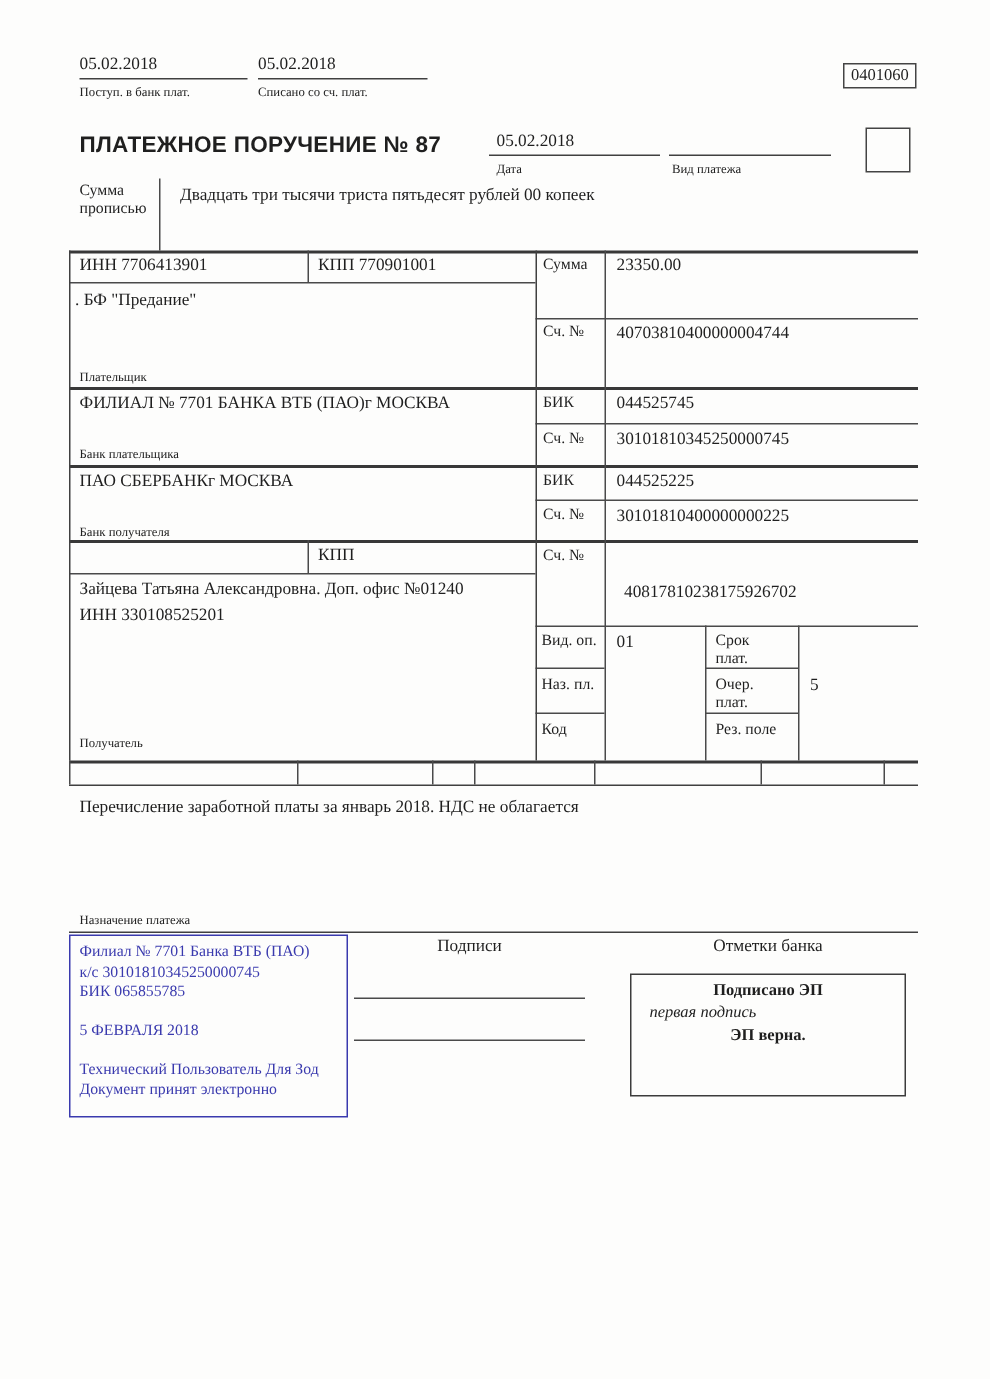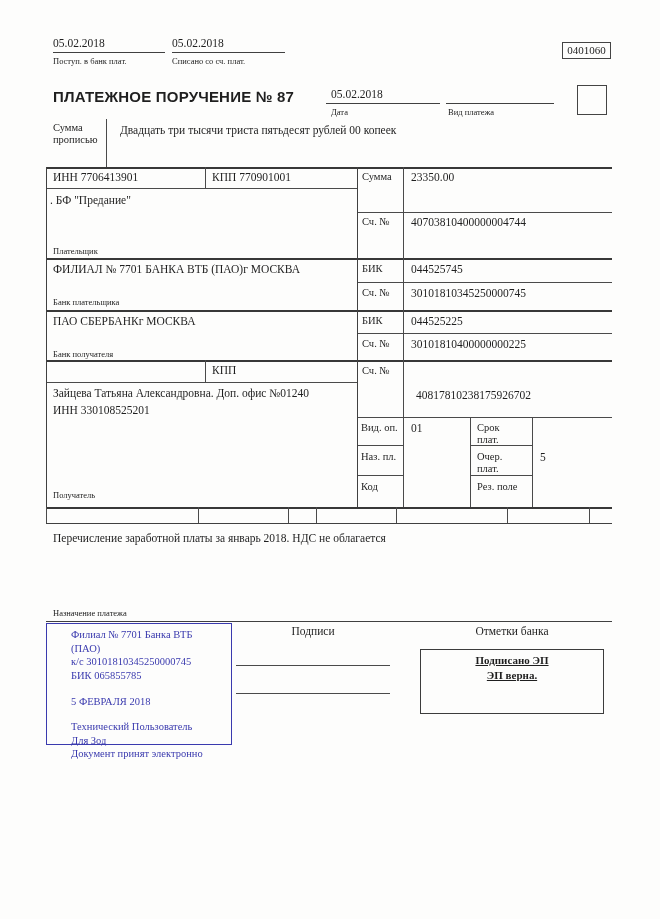--- a/index.html
+++ b/index.html
@@ -16,21 +16,21 @@
   .title { font-family:"Liberation Sans", sans-serif; font-weight:bold; font-size:15px; letter-spacing:.2px; }
   .hline { border-top:1px solid #4a4a4a; height:0; }
   .hline-thick { border-top:2px solid #383838; height:0; }
   .hline-med { border-top:1.5px solid #404040; height:0; }
   .vline { border-left:1px solid #4a4a4a; width:0; }
   .vline-med { border-left:1.5px solid #404040; width:0; }
   .boxed { border:1.5px solid #444; }
   .stamp {
     border:1.5px solid var(--stamp-blue, #3a3aae);
     color:var(--stamp-blue, #3a3aae);
-    font-size:10.5px; line-height:1.3; padding:4px 24px;
+    font-size:10.5px; line-height:1.3; padding:4px 6px;
   }
   .stamp .sp { height:12px; }
   .esign-box { border:1px solid #3c3c3c; font-size:11px; line-height:1.35; padding:3px 6px; }
   .b { font-weight:bold; }
   .i { font-style:italic; }
   .ctr { text-align:center; }
 </style>
 </head>
 <body>
 
@@ -148,18 +148,19 @@
     <div>Технический Пользователь Для Зод</div>
     <div>Документ принят электронно</div>
   </div>
 
   <div class="abs val ctr" style="left:234px;top:624px;width:158px;">Подписи</div>
   <div class="abs hline" style="left:236px;top:665px;width:154px;"></div>
   <div class="abs hline" style="left:236px;top:693px;width:154px;"></div>
 
   <div class="abs val ctr" style="left:420px;top:624px;width:184px;">Отметки банка</div>
 
-  <div class="abs esign-box" style="left:420px;top:649px;width:184px;height:65px;text-decoration:underline;">
+  <div class="abs esign-box" style="left:420px;top:649px;width:184px;height:82px;">
     <div class="b ctr">Подписано ЭП</div>
+    <div class="i" style="padding-left:6px;">первая подпись</div>
     <div class="b ctr">ЭП верна.</div>
   </div>
 
 </div>
 
 </body></html>

